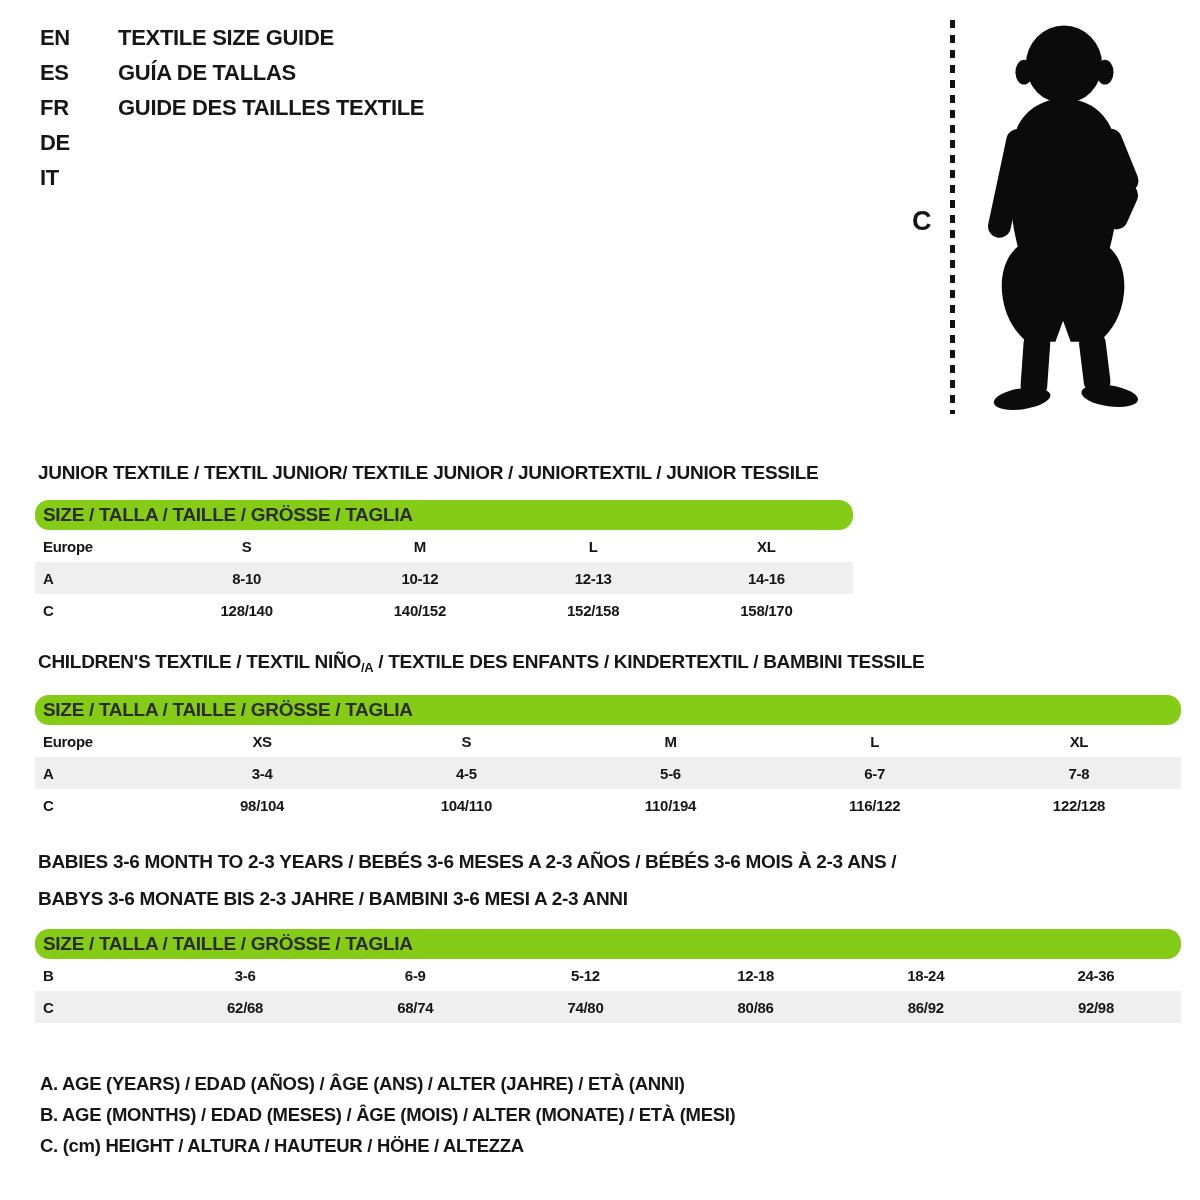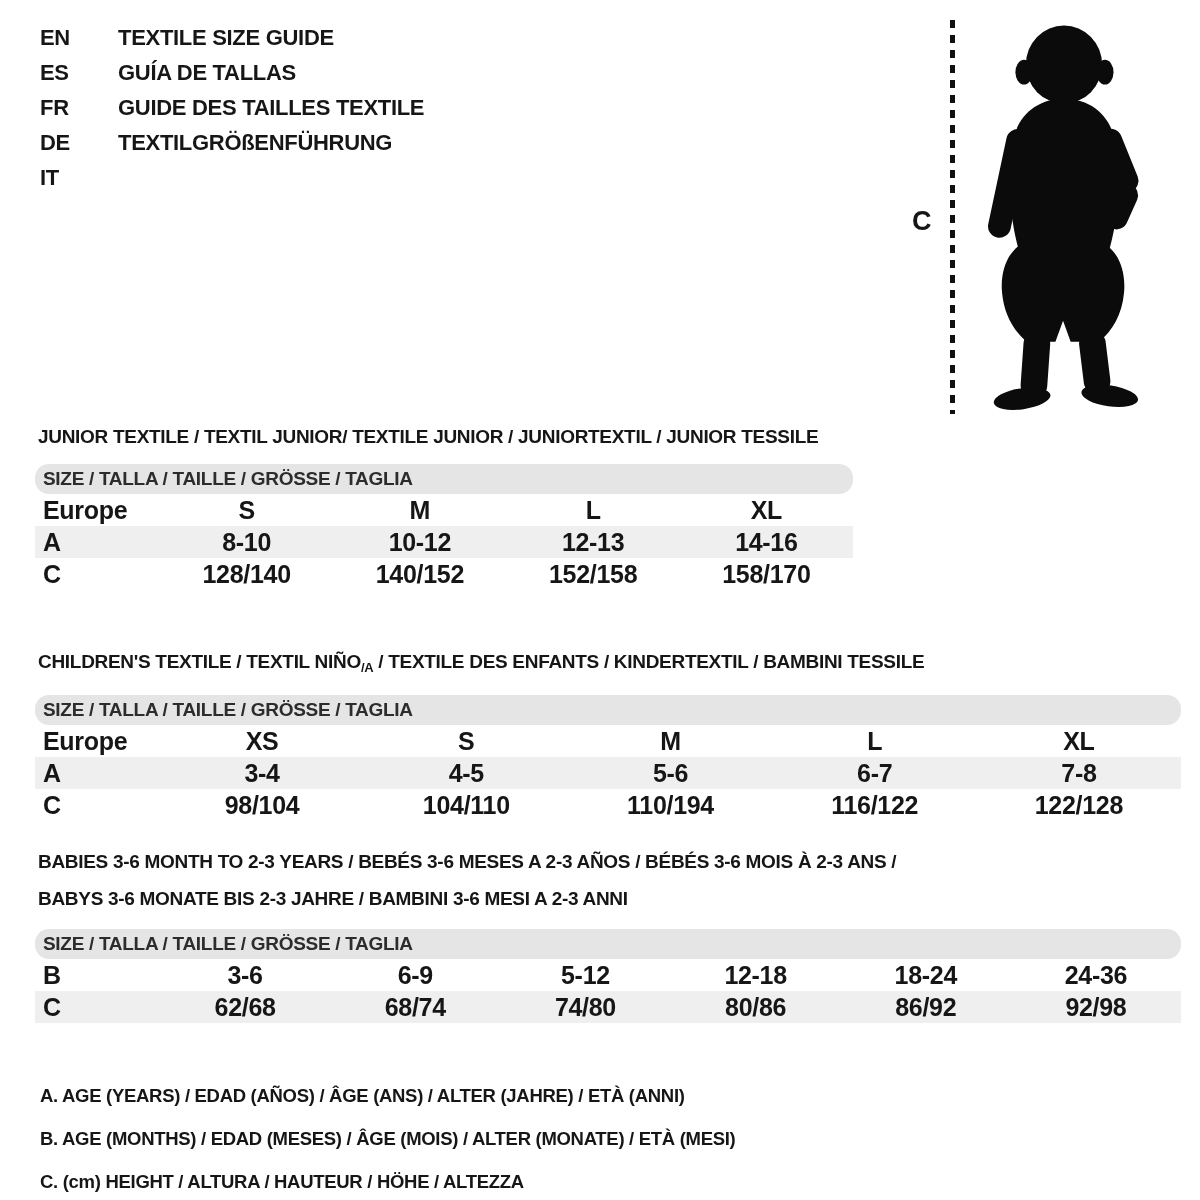--- a/index.html
+++ b/index.html
@@ -25,45 +25,45 @@
   .figure { position: absolute; left: 900px; top: 0; width: 290px; height: 430px; }
   .dash-line {
     position: absolute; left: 50px; top: 20px; width: 5px; height: 394px;
     background: repeating-linear-gradient(to bottom, #101010 0 8px, transparent 8px 15px);
   }
   .c-label { position: absolute; left: 12px; top: 206px; font-weight: 700; font-size: 27px; }
   .silhouette { position: absolute; left: 64px; top: 14px; }
 
   
   .sec { position: absolute; left: 35px; }
-  .sec-junior   { top: 418px; width: 818px; }
+  .sec-junior   { top: 454px; width: 818px; }
   .sec-children { top: 643px; width: 1146px; }
   .sec-babies   { top: 843px; width: 1146px; }
   .sec-title { font-weight: 700; font-size: 19px; margin-left: 3px; }
   .title-line { line-height: 37px; white-space: nowrap; }
   .title-line .sub { font-size: 13px; vertical-align: -4px; }
   .sec-junior .tbl, .sec-children .tbl { margin-top: 9px; }
   .sec-babies .tbl { margin-top: 12px; }
 
   .tbl { width: 100%; }
   .thead {
-    background: #e5e5e5; color: #2c2c2c;
+    background: #84cc16; color: #2c2c2c;
     height: 30px; line-height: 30px;
     font-weight: 700; font-size: 19px;
     padding-left: 8px;
     border-radius: 14px;
   }
-  .trow { display: flex; height: 32px; align-items: center; font-weight: 700; font-size: 25px; }
+  .trow { display: flex; height: 32px; align-items: center; font-weight: 700; font-size: 15px; }
   .trow.shaded { background: #efefef; }
   .cell { flex: 1 1 0; text-align: center; }
   .label-cell { flex: 0 0 125px; text-align: left; padding-left: 8px; }
 
   
   .legend { position: absolute; left: 40px; top: 1068px; }
-  .legend-line { font-weight: 700; font-size: 18.5px; line-height: 31px; white-space: nowrap; margin-top: 12px; }
+  .legend-line { font-weight: 700; font-size: 18.5px; line-height: 31px; white-space: nowrap; }
 </style>
 </head>
 <body>
 
 <div class="page">
 
   <div class="langs">
       <div class="lang-row">
         <span class="lang-code">EN</span>
         <span class="lang-label">TEXTILE SIZE GUIDE</span>
@@ -71,21 +71,20 @@
       <div class="lang-row">
         <span class="lang-code">ES</span>
         <span class="lang-label">GUÍA DE TALLAS</span>
       </div>
       <div class="lang-row">
         <span class="lang-code">FR</span>
         <span class="lang-label">GUIDE DES TAILLES TEXTILE</span>
       </div>
       <div class="lang-row">
         <span class="lang-code">DE</span>
-        <span class="lang-label">TEXTILGRÖßENFÜHRUNG</span>
       </div>
       <div class="lang-row">
         <span class="lang-code">IT</span>
       </div>
     </div>
 
   <div class="figure">
     <div class="dash-line"></div>
     <div class="c-label">C</div>
     <svg class="silhouette" width="200" height="402" viewBox="0 0 210 420" aria-hidden="true">

